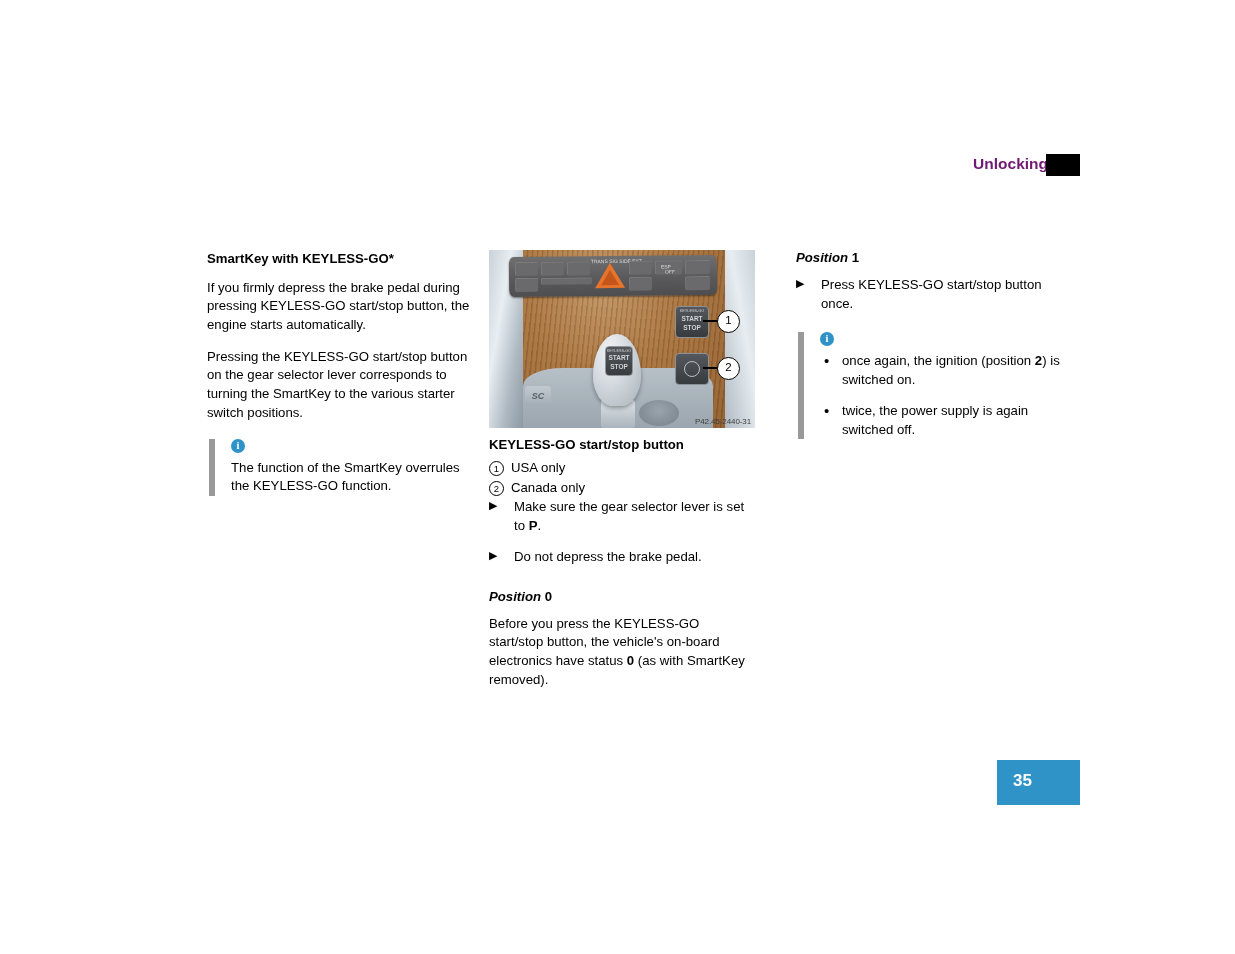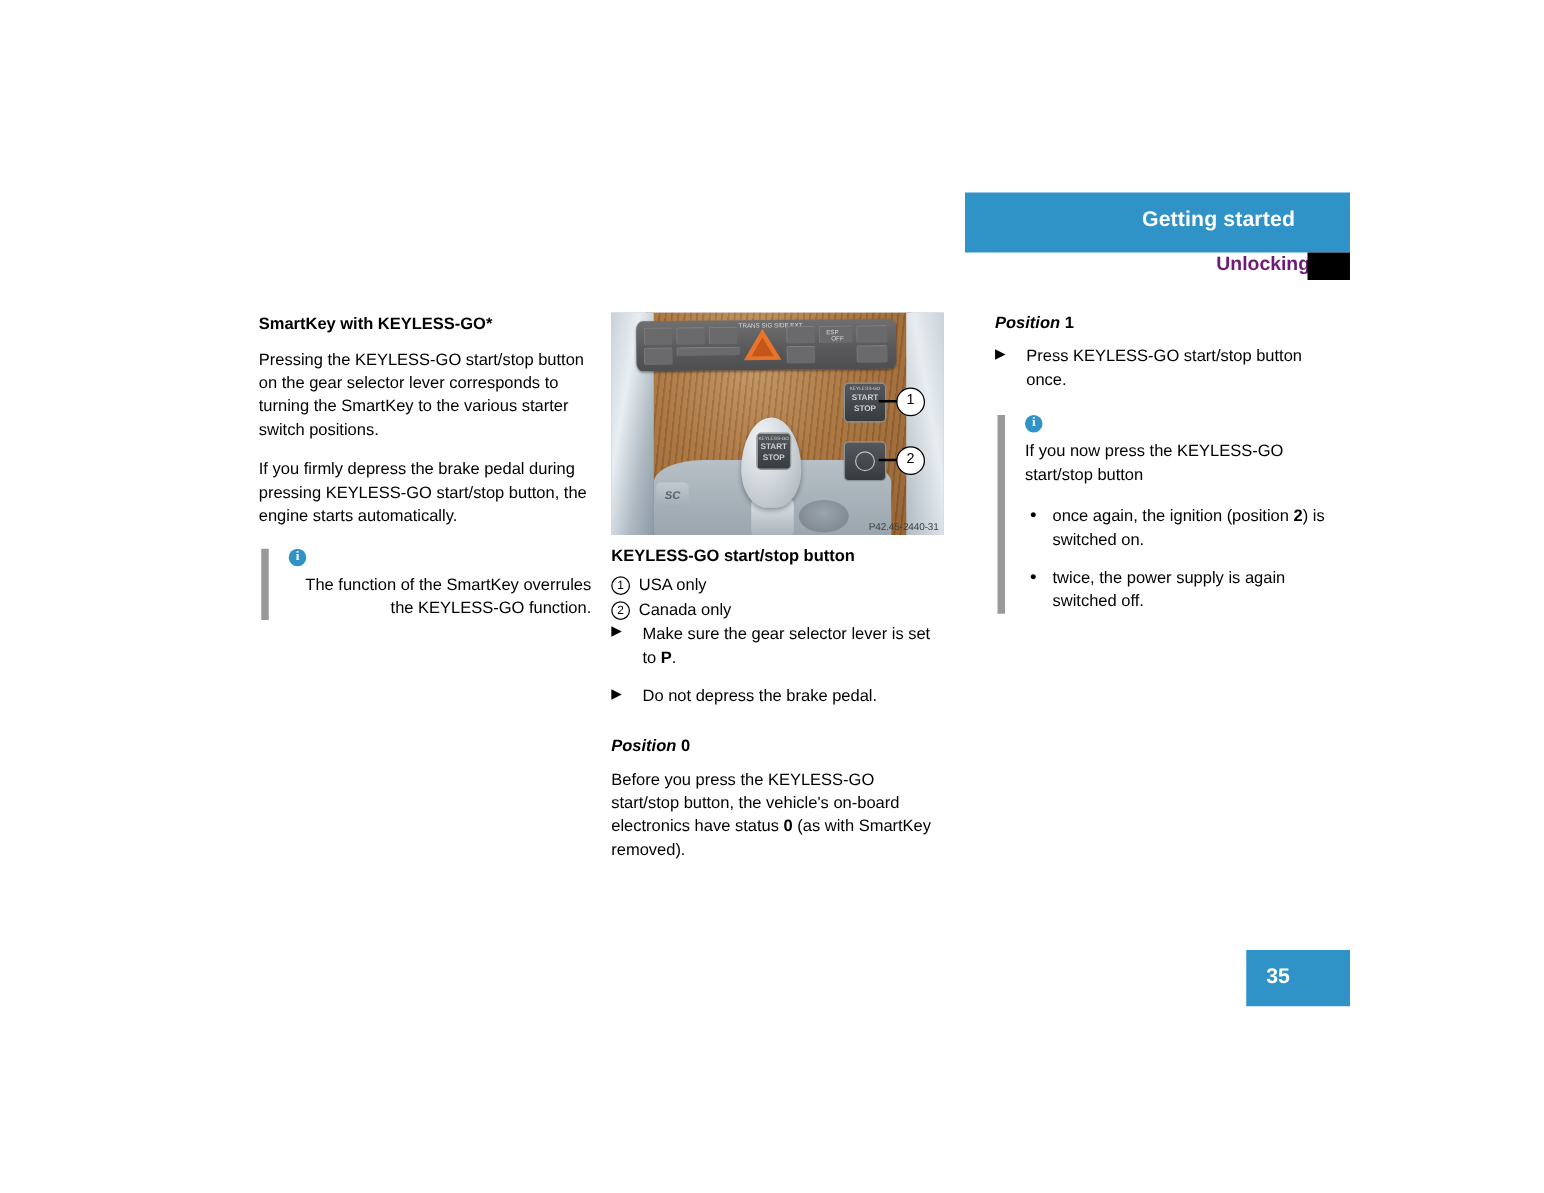--- a/index.html
+++ b/index.html
@@ -117,21 +117,21 @@
     line-height: 14px;
     text-align: center;
     display: block;
     margin-bottom: 6px;
   }
   .infobox p {
     font-size: 13.2px;
     line-height: 1.42;
     margin: 0 0 11px 0;
   }
-  .infobox p:last-child { margin-bottom: 0; text-align: right; }
+  .infobox p:last-child { margin-bottom: 0; }
 
   
   .arrow-item {
     position: relative;
     padding-left: 25px;
     font-size: 13.2px;
     line-height: 1.42;
     margin: 0 0 12px 0;
   }
   .arrow-item .marker {
@@ -378,33 +378,30 @@
     color: #ffffff;
     font-size: 17px;
     font-weight: bold;
   }
   b, strong { font-weight: bold; }
 </style>
 </head>
 <body>
 
 <div class="header-wrap">
-  <div class="header-bar">
-    <span class="header-title">Getting started</span>
-  </div>
   <div class="subheader-row">
     <span class="subheader-title">Unlocking</span>
     <span class="subheader-block"></span>
   </div>
 </div>
 
 <div class="col col-left">
   <div class="sect-title">SmartKey with KEYLESS-GO*</div>
+  <p class="body">If you firmly depress the brake pedal during pressing KEYLESS-GO start/stop button, the engine starts automatically.</p>
   <p class="body">Pressing the KEYLESS-GO start/stop button on the gear selector lever corresponds to turning the SmartKey to the various starter switch positions.</p>
-  <p class="body">If you firmly depress the brake pedal during pressing KEYLESS-GO start/stop button, the engine starts automatically.</p>
 
   <div class="infobox">
     <span class="bar"></span>
     <span class="info-icon">i</span>
     <p>The function of the SmartKey overrules the KEYLESS-GO function.</p>
   </div>
 </div>
 
 <div class="col col-mid">
 
@@ -503,21 +500,20 @@
 
   <div class="arrow-item" style="margin-bottom:9px;">
     <span class="marker">▶</span>
     <span>Press KEYLESS-GO start/stop button once.</span>
   </div>
 
 
   <div class="infobox" style="margin-top:19px;">
     <span class="bar"></span>
     <span class="info-icon">i</span>
-    <p style="margin-bottom:14px;">If you now press the KEYLESS-GO start/stop button</p>
 
     <div class="dot-item">
       <span class="marker">•</span>
       <span>once again, the ignition (position </span><b>2</b><span>) is switched on.</span>
     </div>
 
     <div class="dot-item" style="margin-bottom:0;">
       <span class="marker">•</span>
       <span>twice, the power supply is again switched off.</span>
     </div>

